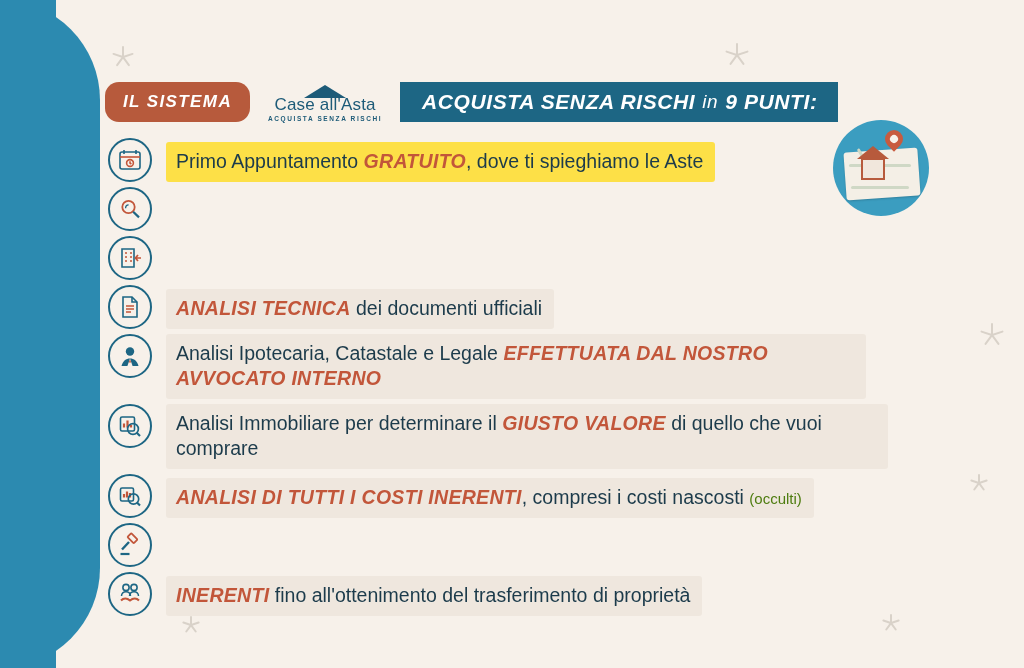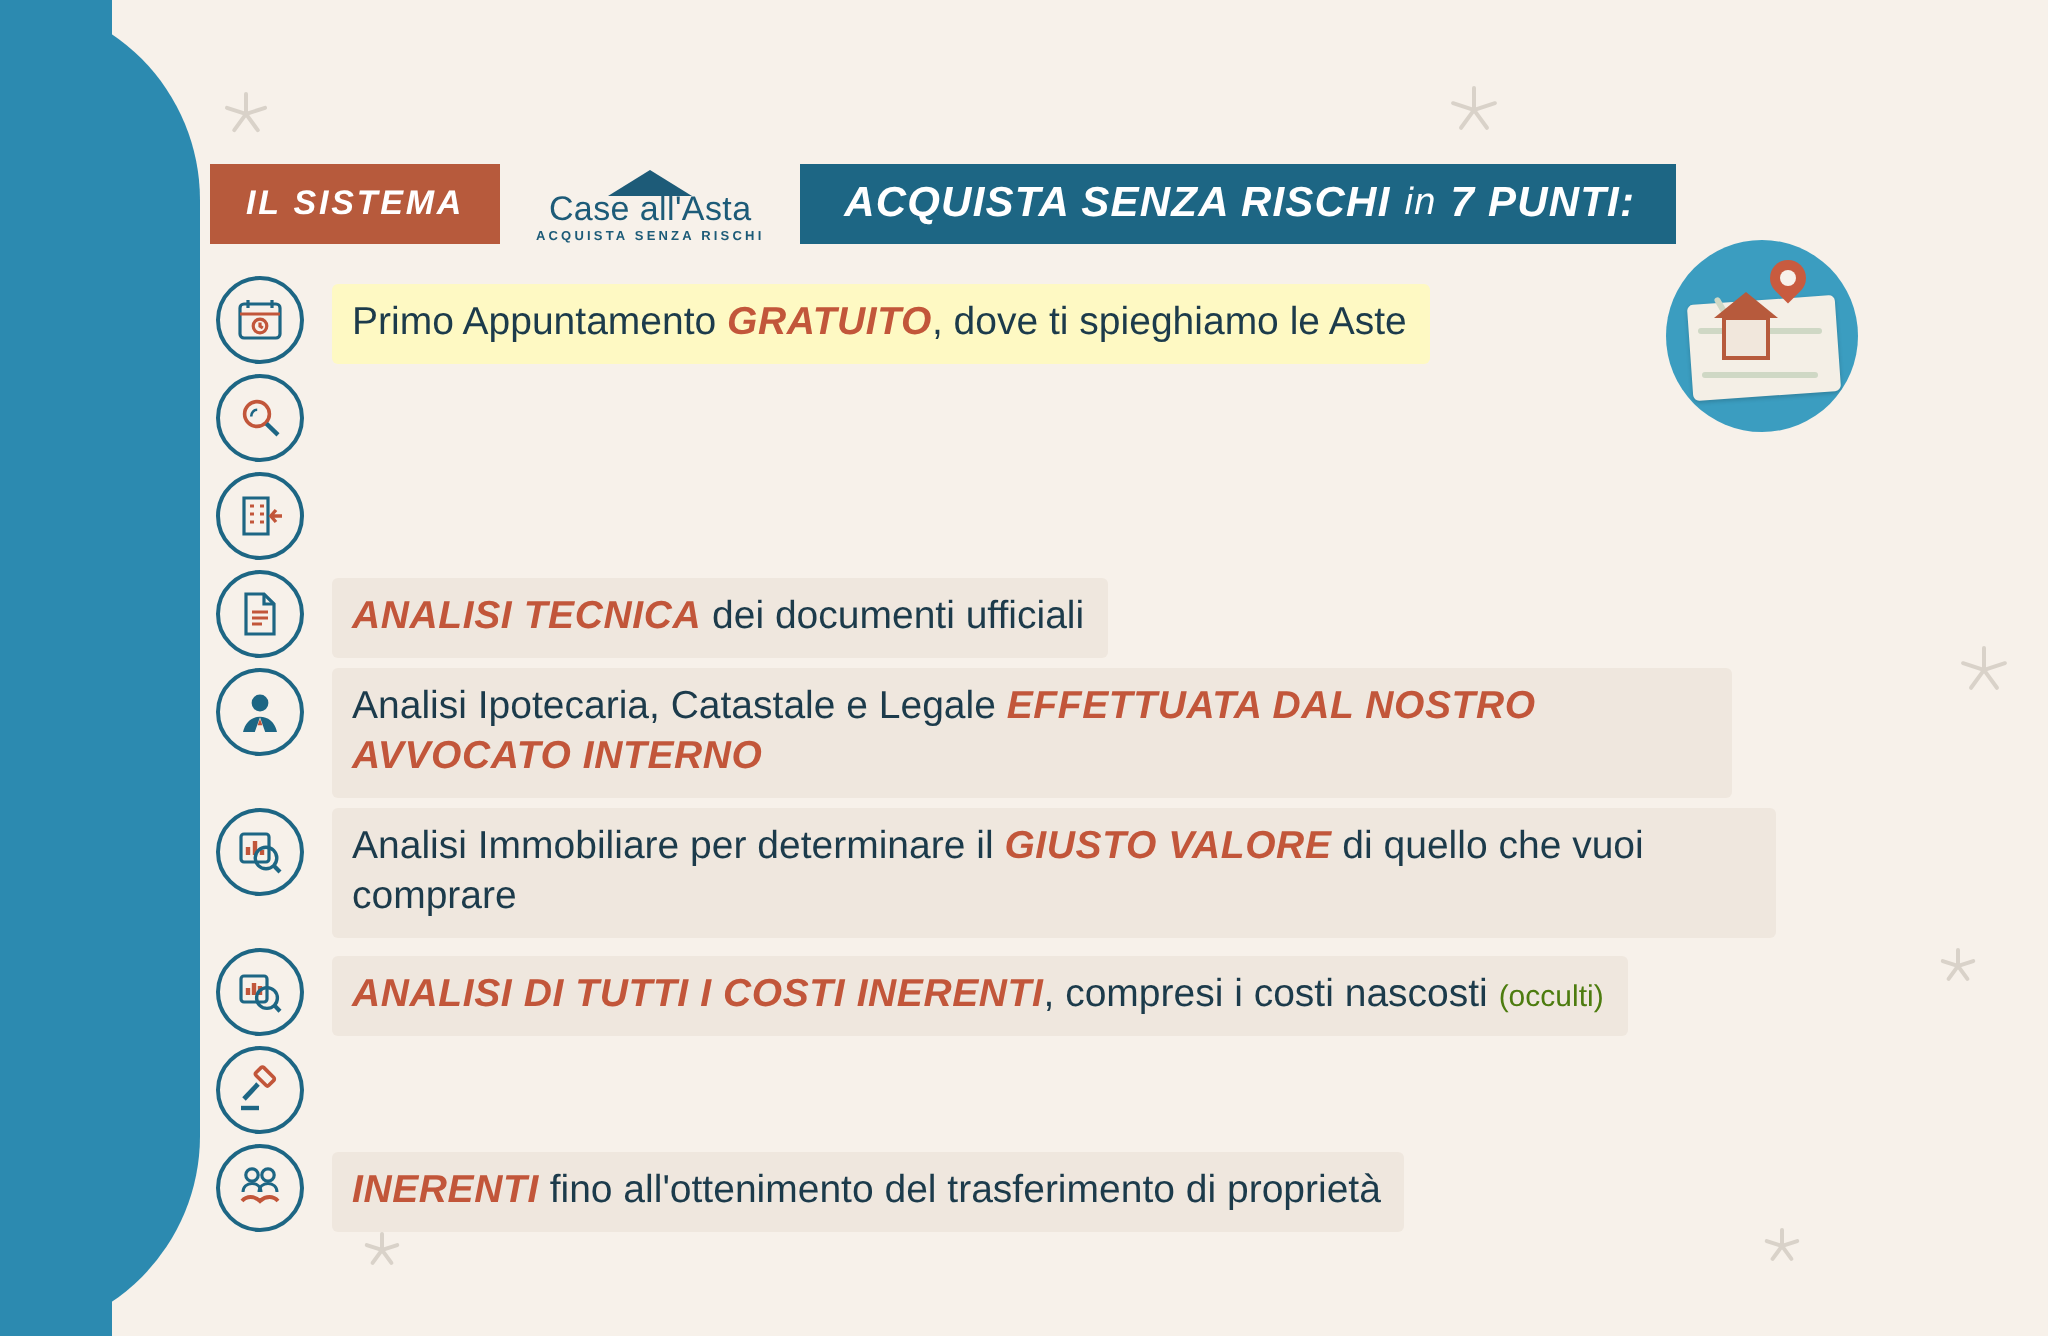--- a/index.html
+++ b/index.html
@@ -30,20 +30,21 @@
   .header{
     position:absolute; left:105px; top:82px; height:40px;
     display:flex; align-items:stretch;
   }
   .h-sistema{
     background:#b75a3c; color:#ffffff;
     display:flex; align-items:center; justify-content:center;
     padding:0 18px;
     font-size:17px; font-weight:bold; letter-spacing:1.4px;
     font-style:italic;
+    border-radius:14px;
   }
   .h-logo{
     background:#f7f1ea; padding:0 12px;
     display:flex; flex-direction:column; justify-content:center; align-items:center;
     min-width:150px;
   }
   .h-logo-roof{
     width:42px; height:16px; position:relative; margin-bottom:-2px;
   }
   .h-logo-roof:before{
@@ -115,21 +116,21 @@
     position:relative;
   }
   .text-pill{
     background:#efe7de;
     border-radius:3px;
     padding:7px 12px 8px 10px;
     font-size:19.5px; line-height:1.28;
     color:#1c3b4b;
     max-width:760px;
   }
-  .row.r1 .text-pill,.row.r3 .text-pill{ background:#fef9c3; }
+  .row.r1 .text-pill,.row.r3 .text-pill{ background:#fde047; }
   .em{ color:#c2563a; font-weight:bold; font-style:italic; letter-spacing:0.3px; }
   .small{ font-size:15px; color:#4d7c0f; }
   .row-align{ margin-top:4px; }
 
   svg.ic{ width:26px; height:26px; }
   svg.ic *{ vector-effect:non-scaling-stroke; }
 </style>
 </head>
 <body>
 
@@ -182,21 +183,21 @@
 <div class="header">
   <div class="h-sistema">IL SISTEMA</div>
   <div class="h-logo">
     <div class="h-logo-roof"></div>
     <div class="h-logo-name">Case all'Asta</div>
     <div class="h-logo-sub">ACQUISTA SENZA RISCHI</div>
   </div>
   <div class="h-title">
     <span>ACQUISTA SENZA RISCHI</span>
     <span class="light" style="margin:15px 7px;">in</span>
-    <span>7 PUNTI:</span>
+    <span>9 PUNTI:</span>
   </div>
 </div>
 
 <div class="map-badge">
   <div class="map-paper"></div>
   <div class="map-line" style="left:16px;top:44px;width:62px;"></div>
   <div class="map-line" style="left:18px;top:66px;width:58px;"></div>
   <div class="map-line" style="left:20px;top:36px;width:20px;transform:rotate(60deg);"></div>
   <div class="map-house"></div>
   <div class="map-house-roof"></div>

